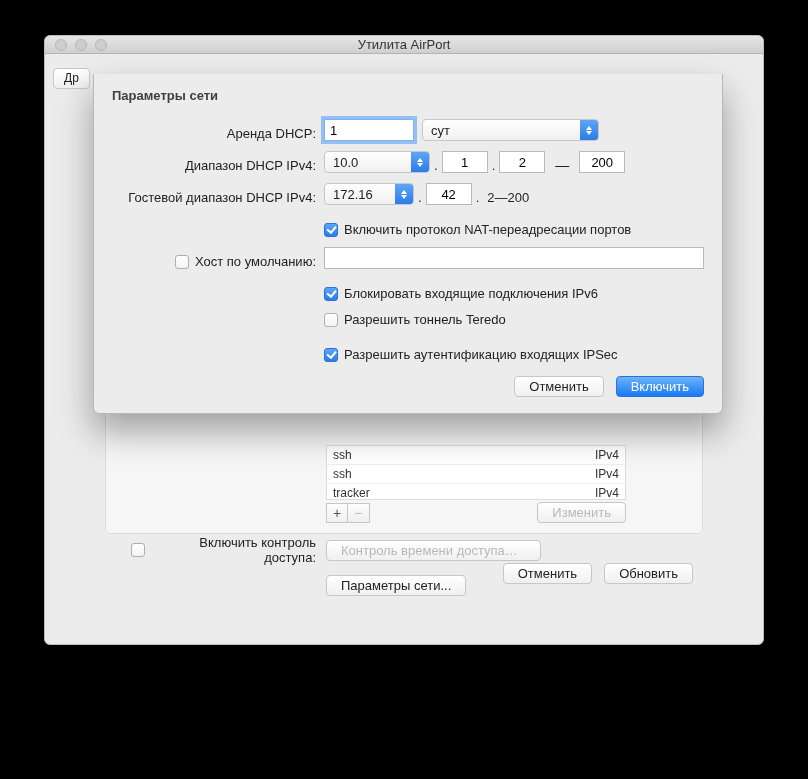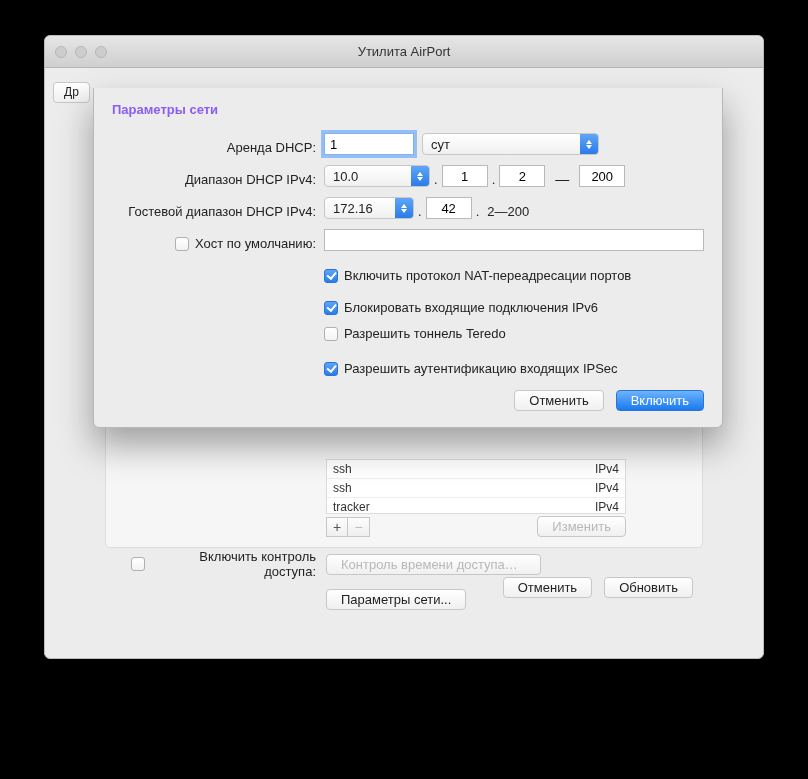--- a/index.html
+++ b/index.html
@@ -19,21 +19,21 @@
   .window {
     position: relative;
     width: 720px;
     margin: 15px auto 0;
     background: #ececec;
     border-radius: 6px;
     border: 1px solid #bcbcbc;
     overflow: visible;
   }
   .titlebar {
-    height: 32px;
+    height: 18px;
     background: linear-gradient(#e6e6e6,#cfcfcf);
     border-bottom: 1px solid #b5b5b5;
     border-radius: 6px 6px 0 0;
     display: flex;
     align-items: center;
     position: relative;
   }
   .traffic {
     display: flex;
     gap: 8px;
@@ -155,21 +155,21 @@
     border-top: none;
     border-radius: 0 0 6px 6px;
     box-shadow: 0 18px 35px rgba(0,0,0,.35);
     padding: 14px 18px 16px 18px;
     z-index: 10;
   }
   .sheet h3 {
     margin: 0 0 16px 0;
     font-size: 13px;
     font-weight: 600;
-    color: #8b5cf6;
+    color: #404040;
   }
   .srow {
     display: flex;
     align-items: flex-end;
     margin-bottom: 10px;
     min-height: 22px;
   }
   .srow .label {
     width: 212px;
     text-align: right;
@@ -364,35 +364,35 @@
           <span class="sval">172.16</span>
           <span class="sar"></span>
         </div>
         <span class="dot">.</span>
         <input class="input small" value="42" style="">
         <span class="dot">.</span>
         <span class="static" style="margin-left:4px;">2—200</span>
       </div>
 
       <div class="srow">
+        <div class="label"></div>
+        <span class="check">
+          <span class="chkbox checked"></span>
+          <span>Включить протокол NAT-переадресации портов</span>
+        </span>
+      </div>
+
+      <div class="srow">
         <div class="label" style="display:flex; justify-content:flex-end;">
           <span class="check">
             <span class="chkbox"></span>
             <span>Хост по умолчанию:</span>
           </span>
         </div>
         <input class="input wide" value="" style="">
-      </div>
-
-      <div class="srow">
-        <div class="label"></div>
-        <span class="check">
-          <span class="chkbox checked"></span>
-          <span>Включить протокол NAT-переадресации портов</span>
-        </span>
       </div>
 
       <div class="srow" style="margin-bottom:4px;">
         <div class="label"></div>
         <span class="check">
           <span class="chkbox checked"></span>
           <span>Блокировать входящие подключения IPv6</span>
         </span>
       </div>
 

